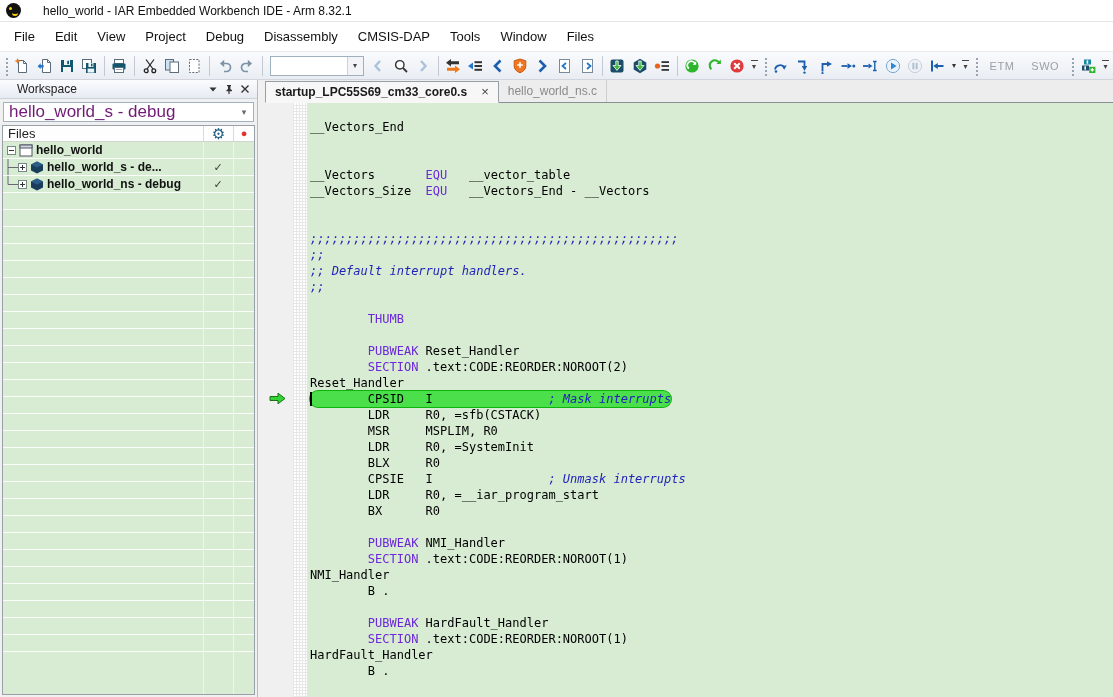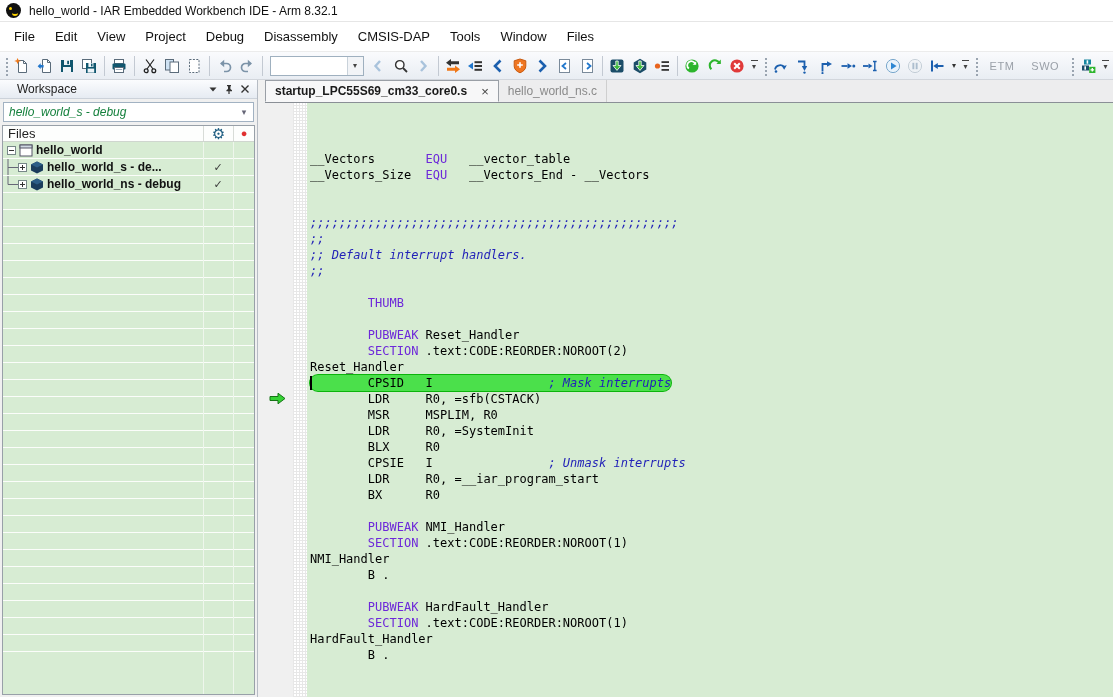--- a/index.html
+++ b/index.html
@@ -3,21 +3,21 @@
 <meta charset="utf-8">
 <style>
   * { margin:0; padding:0; box-sizing:border-box; }
   html,body { width:1113px; height:697px; overflow:hidden; background:#f0f0f0;
               font-family:"Liberation Sans", sans-serif; }
   #app { position:relative; width:1113px; height:697px; background:#f0f0f0; }
 
   
   .titlebar { position:absolute; left:0; top:0; width:1113px; height:22px;
               background:#fff; border-bottom:1px solid #e6e6e6;
-              display:flex; align-items:center; gap:8px; padding-left:6px; }
+              display:flex; align-items:center; gap:22px; padding-left:6px; }
   .titlebar .appicon { width:15px; height:15px; border-radius:50%; background:#111;
                        position:relative; flex:0 0 auto; }
   .titlebar .appicon::before { content:""; position:absolute; left:3px; top:4px; width:3px; height:3px;
                                background:#ffd400; border-radius:50%; }
   .titlebar .appicon::after { content:""; position:absolute; left:6px; top:7px; width:6px; height:4px;
                               border-bottom:2px solid #ffd400; border-radius:0 0 6px 6px; }
   .titlebar .title { font-size:12px; color:#101010; }
 
   
   .menubar { position:absolute; left:0; top:22px; width:1113px; height:30px;
@@ -59,21 +59,21 @@
                background:#f0f0f0; border-right:1px solid #b6bcc4; display:flex; flex-direction:column; }
   .ws-header { height:19px; background:linear-gradient(#fbfcfe,#e6ebf2);
                border-bottom:1px solid #ccd2da; display:flex; align-items:center;
                padding:0 4px 0 17px; }
   .ws-header .ws-title { flex:1; font-size:12px; color:#222; }
   .ws-hbtn { width:16px; height:15px; display:flex; align-items:center; justify-content:center;
              color:#333; font-size:10px; }
   .ws-hbtn svg { width:10px; height:10px; }
   .ws-combo-wrap { padding:3px 3px 2px 3px; }
   .ws-combo { height:20px; border:1px solid #a2b2c2; background:#fff; display:flex; align-items:center; }
-  .ws-combo .val { flex:1; font-size:12px; color:#15803d; padding-left:5px;font-style:italic; }
+  .ws-combo .val { flex:1; font-size:17px; color:#701a75; padding-left:5px; }
   .ws-combo .chev { width:18px; text-align:center; color:#667; font-size:9px; }
   .files-grid { flex:1; margin:1px 2px 2px 2px; border:1px solid #98a0a8; background:#d7ecd3;
                 position:relative; overflow:hidden; }
   .fg-colsep { position:absolute; top:0; bottom:0; width:1px; background:#eef6ec; z-index:5; }
   .fg-header { height:16px; background:#fdfefd; border-bottom:1px solid #cfd6cf;
                display:flex; align-items:flex-start; position:relative; z-index:6; }
   .fg-header .fh-label { flex:1; font-size:13px; color:#222; padding-left:5px; }
   .fg-header .fh-col { display:flex; align-items:center; justify-content:center;
                        border-left:1px solid #d8dcd8; height:100%; }
   .fg-header .col-gear { width:30px; }
@@ -89,21 +89,21 @@
   .exp { width:9px; height:9px; border:1px solid #788; background:#fff; position:relative;
          flex:0 0 auto; margin-right:3px; }
   .exp::before { content:""; position:absolute; left:1px; right:1px; top:3px; height:1px; background:#333; }
   .exp.plus::after { content:""; position:absolute; top:1px; bottom:1px; left:3px; width:1px; background:#333; }
   .conn { width:15px; height:17px; flex:0 0 auto; }
   .nodeicon { width:14px; height:13px; margin-right:3px; flex:0 0 auto; }
   .lbl { white-space:nowrap;font-weight:bold; }
 
   
   .editor { position:absolute; left:265px; top:80px; right:0; bottom:0; background:#f0f0f0; }
-  .tabbar { height:23px; background:#ededee; display:flex; align-items:flex-start;
+  .tabbar { height:23px; background:#ededee; display:flex; align-items:center;
             border-bottom:1px solid #8a8f96; }
   .tab { height:22px; display:flex; align-items:center; padding:0 9px; font-size:12px;
          color:#8a8a8a; border-right:1px solid #cfcfcf; }
   .tab.active { background:#f7f7f8; border:1px solid #9a9fa6; border-bottom:1px solid #f7f7f8;
                 color:#1a1a1a; font-weight:bold; margin-bottom:-1px; }
   .tab .close { margin-left:14px; font-weight:normal; color:#444; font-size:13px; line-height:1; }
   .editor-body { position:absolute; left:0; top:23px; right:0; bottom:0; background:var(--edbg); }
   .gutter { position:absolute; left:0; top:0; bottom:0; width:42px; background:#f0f0f0; }
   .gutter .hatch { position:absolute; right:0; top:0; bottom:0; width:14px; background:#fff;
     background-image:repeating-linear-gradient(0deg,#e7e7e7 0 1px,transparent 1px 3px),
@@ -639,20 +639,21 @@
         </div>
       </div>
     <div class="editor-body">
       <div class="gutter">
         <div class="hatch"></div>
         <svg id="pcArrow" class="pc-arrow" viewBox="0 0 17 13" style="top: 289px;">
           <path d="M1 4.5h8V1.2L16 6.5 9 11.8V8.5H1z" fill="#35d235" stroke="#157515" stroke-width="1"></path>
         </svg>
       </div>
       <div class="code" id="code">
+          <div class="ln"><span>__Vectors_End</span></div>
           <div class="ln"></div>
           <div class="ln"></div>
           <div class="ln"><span>__Vectors       </span><span class="k">EQU</span><span>   __vector_table</span></div>
           <div class="ln"><span>__Vectors_Size  </span><span class="k">EQU</span><span>   __Vectors_End - __Vectors</span></div>
           <div class="ln"></div>
           <div class="ln"></div>
           <div class="ln"><span class="c">;;;;;;;;;;;;;;;;;;;;;;;;;;;;;;;;;;;;;;;;;;;;;;;;;;;</span></div>
           <div class="ln"><span class="c">;;</span></div>
           <div class="ln"><span class="c">;; Default interrupt handlers.</span></div>
           <div class="ln"><span class="c">;;</span></div>

